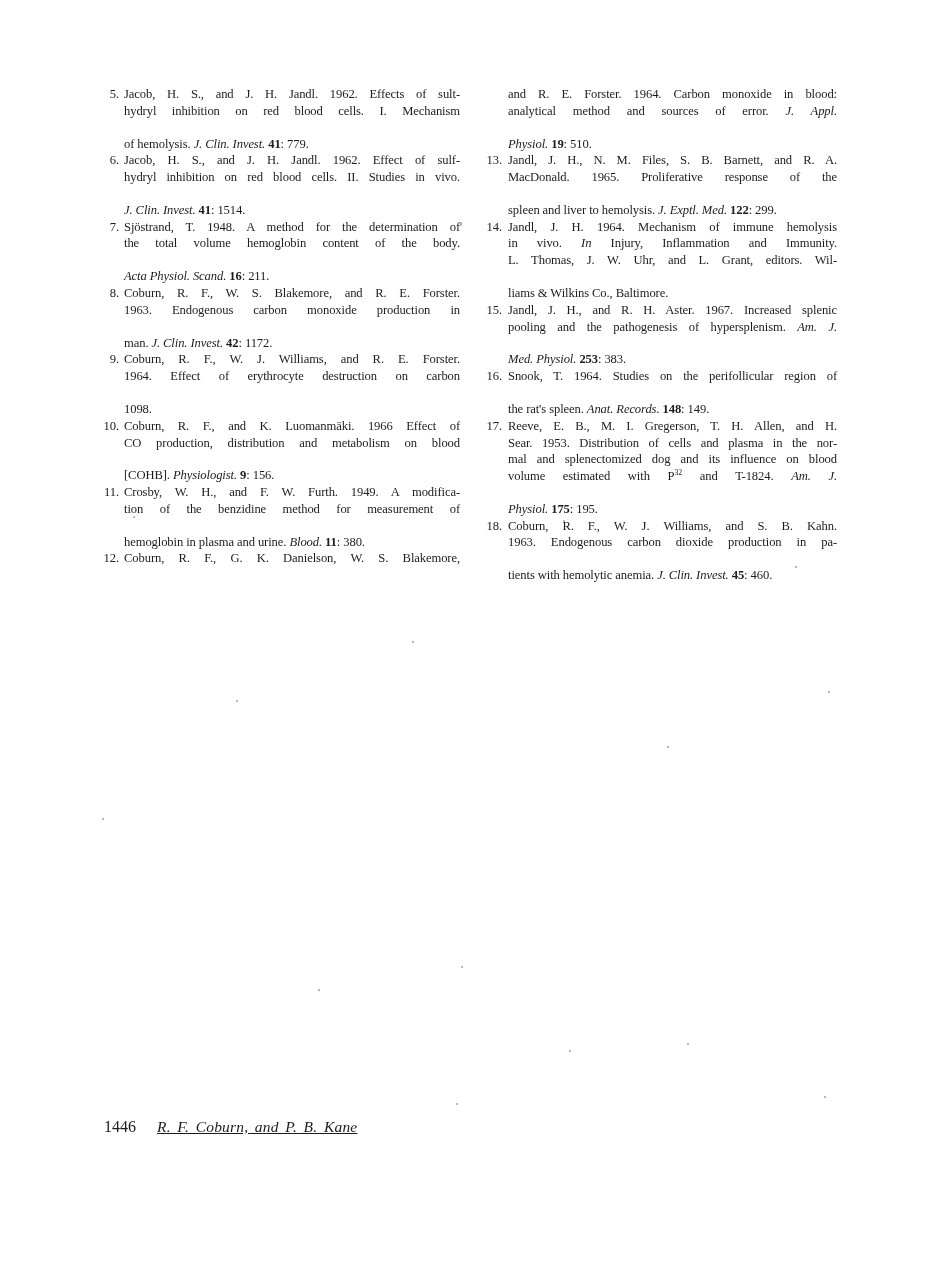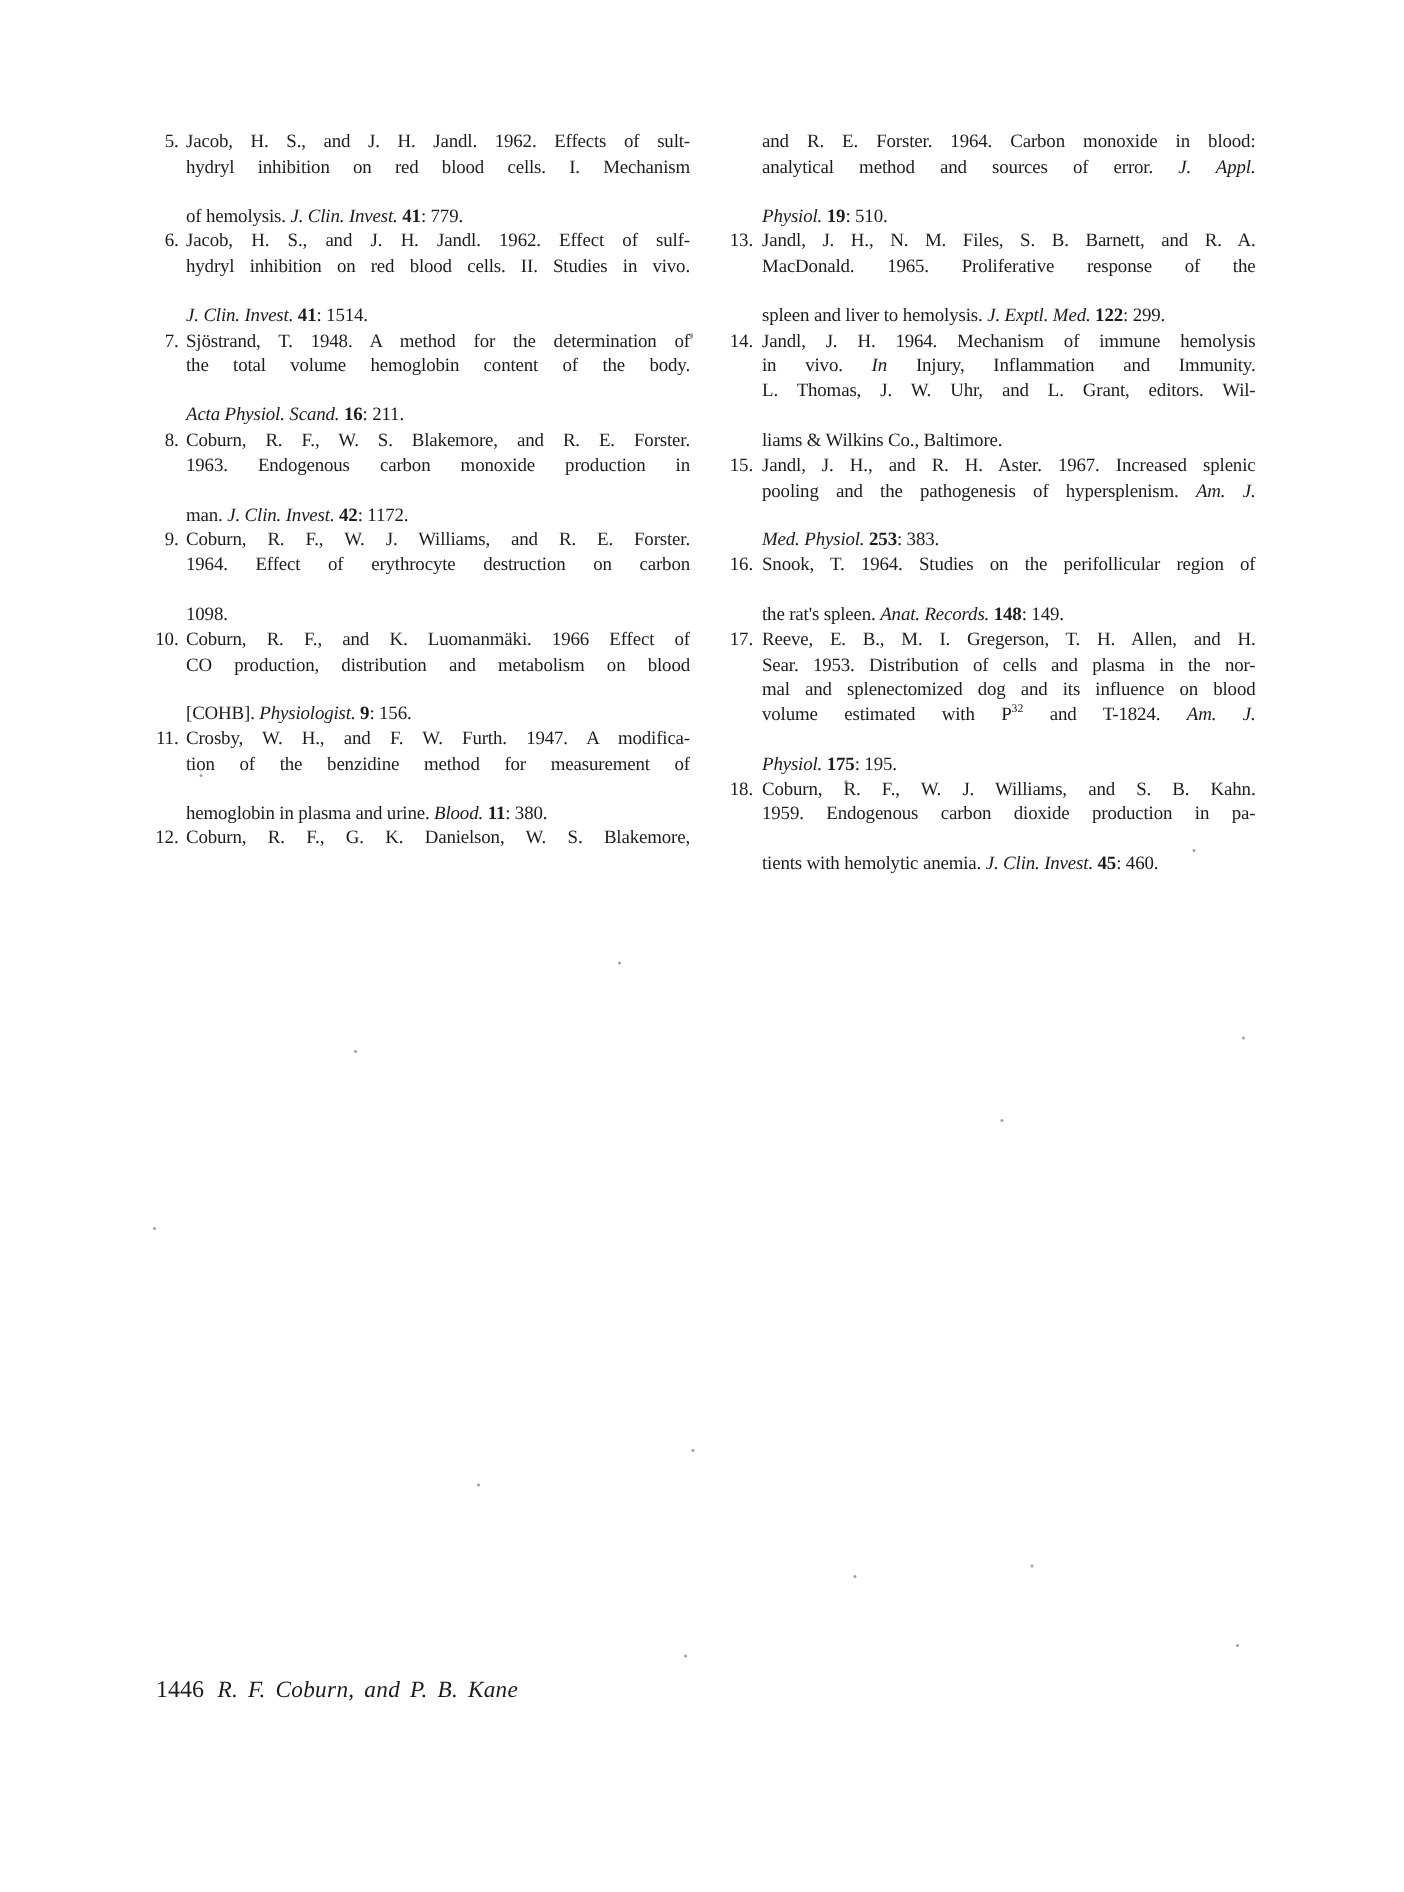--- a/index.html
+++ b/index.html
@@ -37,24 +37,25 @@
   sup { font-size: 0.62em; line-height: 0; vertical-align: super; letter-spacing: 0; }
   .footer {
     position: absolute;
     left: 104px;
     top: 1118px;
     font-size: 16px;
     white-space: nowrap;
   }
   .running-title {
     font-style: italic;
-    margin-left: 9px;
+    margin-left: 21px;
     font-size: 15.5px;
     word-spacing: 2.5px;
     letter-spacing: 0.2px;
+    text-decoration: underline;
   }
   .speck {
     position: absolute;
     width: 2px; height: 2px;
     background: rgba(45,45,45,0.45);
     border-radius: 50%;
   }
 </style>
 </head>
 <body>
@@ -93,21 +94,21 @@
         <div class="ref-line last"><span>1098.</span></div>
       </div>
       <div class="ref">
         <span class="ref-num">10.</span>
         <div class="ref-line"><span>Coburn, R. F., and K. Luomanmäki. 1966 Effect of</span></div>
         <div class="ref-line"><span>CO production, distribution and metabolism on blood</span></div>
         <div class="ref-line last"><span>[COHB]. </span><span class="it">Physiologist.</span><span> </span><span class="bd">9</span><span>: 156.</span></div>
       </div>
       <div class="ref">
         <span class="ref-num">11.</span>
-        <div class="ref-line"><span>Crosby, W. H., and F. W. Furth. 1947. A modifica-</span></div>
+        <div class="ref-line"><span>Crosby, W. H., and F. W. Furth. 1949. A modifica-</span></div>
         <div class="ref-line"><span>tion of the benzidine method for measurement of</span></div>
         <div class="ref-line last"><span>hemoglobin in plasma and urine. </span><span class="it">Blood.</span><span> </span><span class="bd">11</span><span>: 380.</span></div>
       </div>
       <div class="ref">
         <span class="ref-num">12.</span>
         <div class="ref-line"><span>Coburn, R. F., G. K. Danielson, W. S. Blakemore,</span></div>
       </div>
     </div>
   <div class="col col-right">
       <div class="ref">
@@ -144,21 +145,21 @@
         <span class="ref-num">17.</span>
         <div class="ref-line"><span>Reeve, E. B., M. I. Gregerson, T. H. Allen, and H.</span></div>
         <div class="ref-line"><span>Sear. 1953. Distribution of cells and plasma in the nor-</span></div>
         <div class="ref-line"><span>mal and splenectomized dog and its influence on blood</span></div>
         <div class="ref-line"><span>volume estimated with P</span><sup>32</sup><span> and T-1824. </span><span class="it">Am. J.</span></div>
         <div class="ref-line last"><span class="it">Physiol.</span><span> </span><span class="bd">175</span><span>: 195.</span></div>
       </div>
       <div class="ref">
         <span class="ref-num">18.</span>
         <div class="ref-line"><span>Coburn, R. F., W. J. Williams, and S. B. Kahn.</span></div>
-        <div class="ref-line"><span>1959. Endogenous carbon dioxide production in pa-</span></div>
+        <div class="ref-line"><span>1963. Endogenous carbon dioxide production in pa-</span></div>
         <div class="ref-line last"><span>tients with hemolytic anemia. </span><span class="it">J. Clin. Invest.</span><span> </span><span class="bd">45</span><span>: 460.</span></div>
       </div>
     </div>
 
   <div class="footer">
     <span class="page-num">1446</span><span class="running-title">R. F. Coburn, and P. B. Kane</span>
   </div>
 
   <span class="speck" style="left:460px; top:222px; width:2px; height:4px;"></span>
   <span class="speck" style="left:133px; top:516px;"></span>

